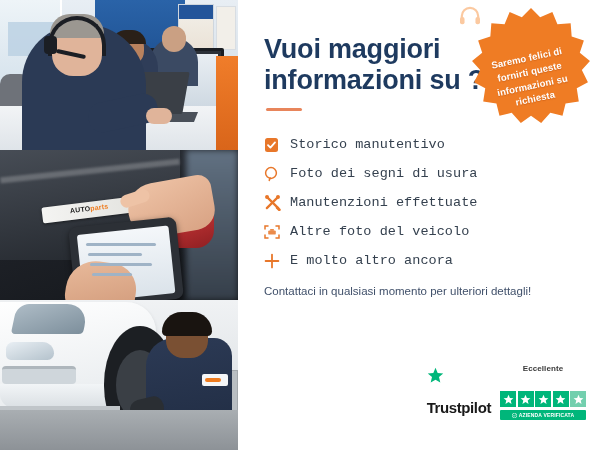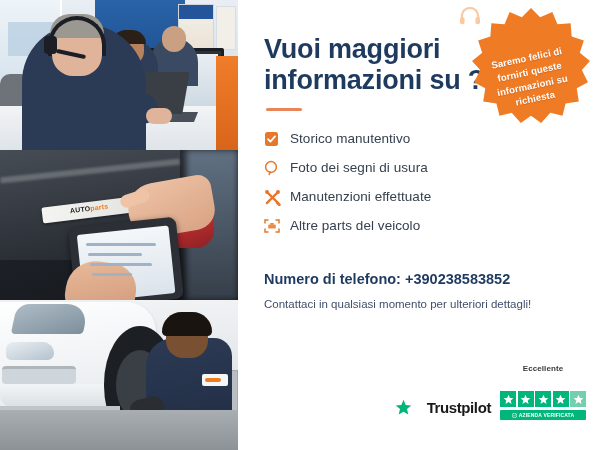--- a/index.html
+++ b/index.html
@@ -337,23 +337,24 @@
     text-shadow: 0 1px 1px rgba(160,60,0,.35);
   }
 
   
   .features {
     margin-top: 20px;
     list-style: none;
   }
   .feature {
     display: flex;
-    align-items: flex-start;
+    align-items: center;
     height: 27px;
     margin-bottom: 2px;
+    font-family: Liberation Mono, monospace;
   }
   .feature-icon {
     width: 26px; flex: 0 0 26px;
     display: flex; align-items: center; justify-content: flex-start;
     color: #e8772a;
   }
   .feature-label {
     font-size: 13.5px;
     color: #35414f;
     letter-spacing: .05px;
@@ -375,22 +376,23 @@
 
   
   .trust {
     position: absolute;
     right: 14px; bottom: 30px;
     display: flex;
     align-items: flex-end;
     gap: 9px;
   }
   .tp-logo {
-    display: flex; align-items: flex-end; gap: 15px;
+    display: flex; align-items: flex-start; gap: 15px;
     padding-bottom: 4px;
+    flex-direction: column;
   }
   .tp-name {
     font-size: 15px; font-weight: 700; color: #191919;
     letter-spacing: -.4px;
   }
   .tp-right { display: flex; flex-direction: column; align-items: center; }
   .tp-rating-label {
     font-size: 8px; font-weight: 700; color: #3a3a3a;
     letter-spacing: .1px; margin-bottom: 18px;
   }
@@ -542,30 +544,34 @@
       </li>
 
       <li class="feature">
         <span class="feature-icon">
           <svg width="16" height="16" viewBox="0 0 16 16">
             <path d="M1 5 V2 H4 M12 2 H15 V5 M15 11 V14 H12 M4 14 H1 V11" fill="none" stroke="#e8772a" stroke-width="1.5" stroke-linecap="round"></path>
             <rect x="4.2" y="6.4" width="7.6" height="4.2" rx="1.2" fill="#e8772a" opacity=".85"></rect>
             <rect x="6" y="5" width="4" height="1.8" rx=".8" fill="#e8772a" opacity=".85"></rect>
           </svg>
         </span>
-        <span class="feature-label">Altre parts del veicolo</span>
+        <span class="feature-label">Altre foto del veicolo</span>
       </li>
 
+      <li class="feature">
+        <span class="feature-icon">
+          <svg width="16" height="16" viewBox="0 0 16 16">
+            <path d="M8 1.6 V14.4 M1.6 8 H14.4" stroke="#e8772a" stroke-width="1.8" stroke-linecap="round"></path>
+          </svg>
+        </span>
+        <span class="feature-label">E molto altro ancora</span>
+      </li>
 
     </ul>
 
-    <div class="phone-line">
-      <span>Numero di telefono:</span>
-      <span>+390238583852</span>
-    </div>
     <div class="sub-line">
       <div>Contattaci in qualsiasi momento per ulteriori dettagli!</div>
     </div>
 
     <div class="trust">
       <div class="tp-logo">
         <svg width="17" height="17" viewBox="0 0 18 18">
           <path d="M9 0.8 L11.3 6.3 L17.2 6.8 L12.7 10.7 L14.1 16.5 L9 13.4 L3.9 16.5 L5.3 10.7 L0.8 6.8 L6.7 6.3 Z" fill="#00b67a"></path>
         </svg>
         <span class="tp-name">Trustpilot</span>

